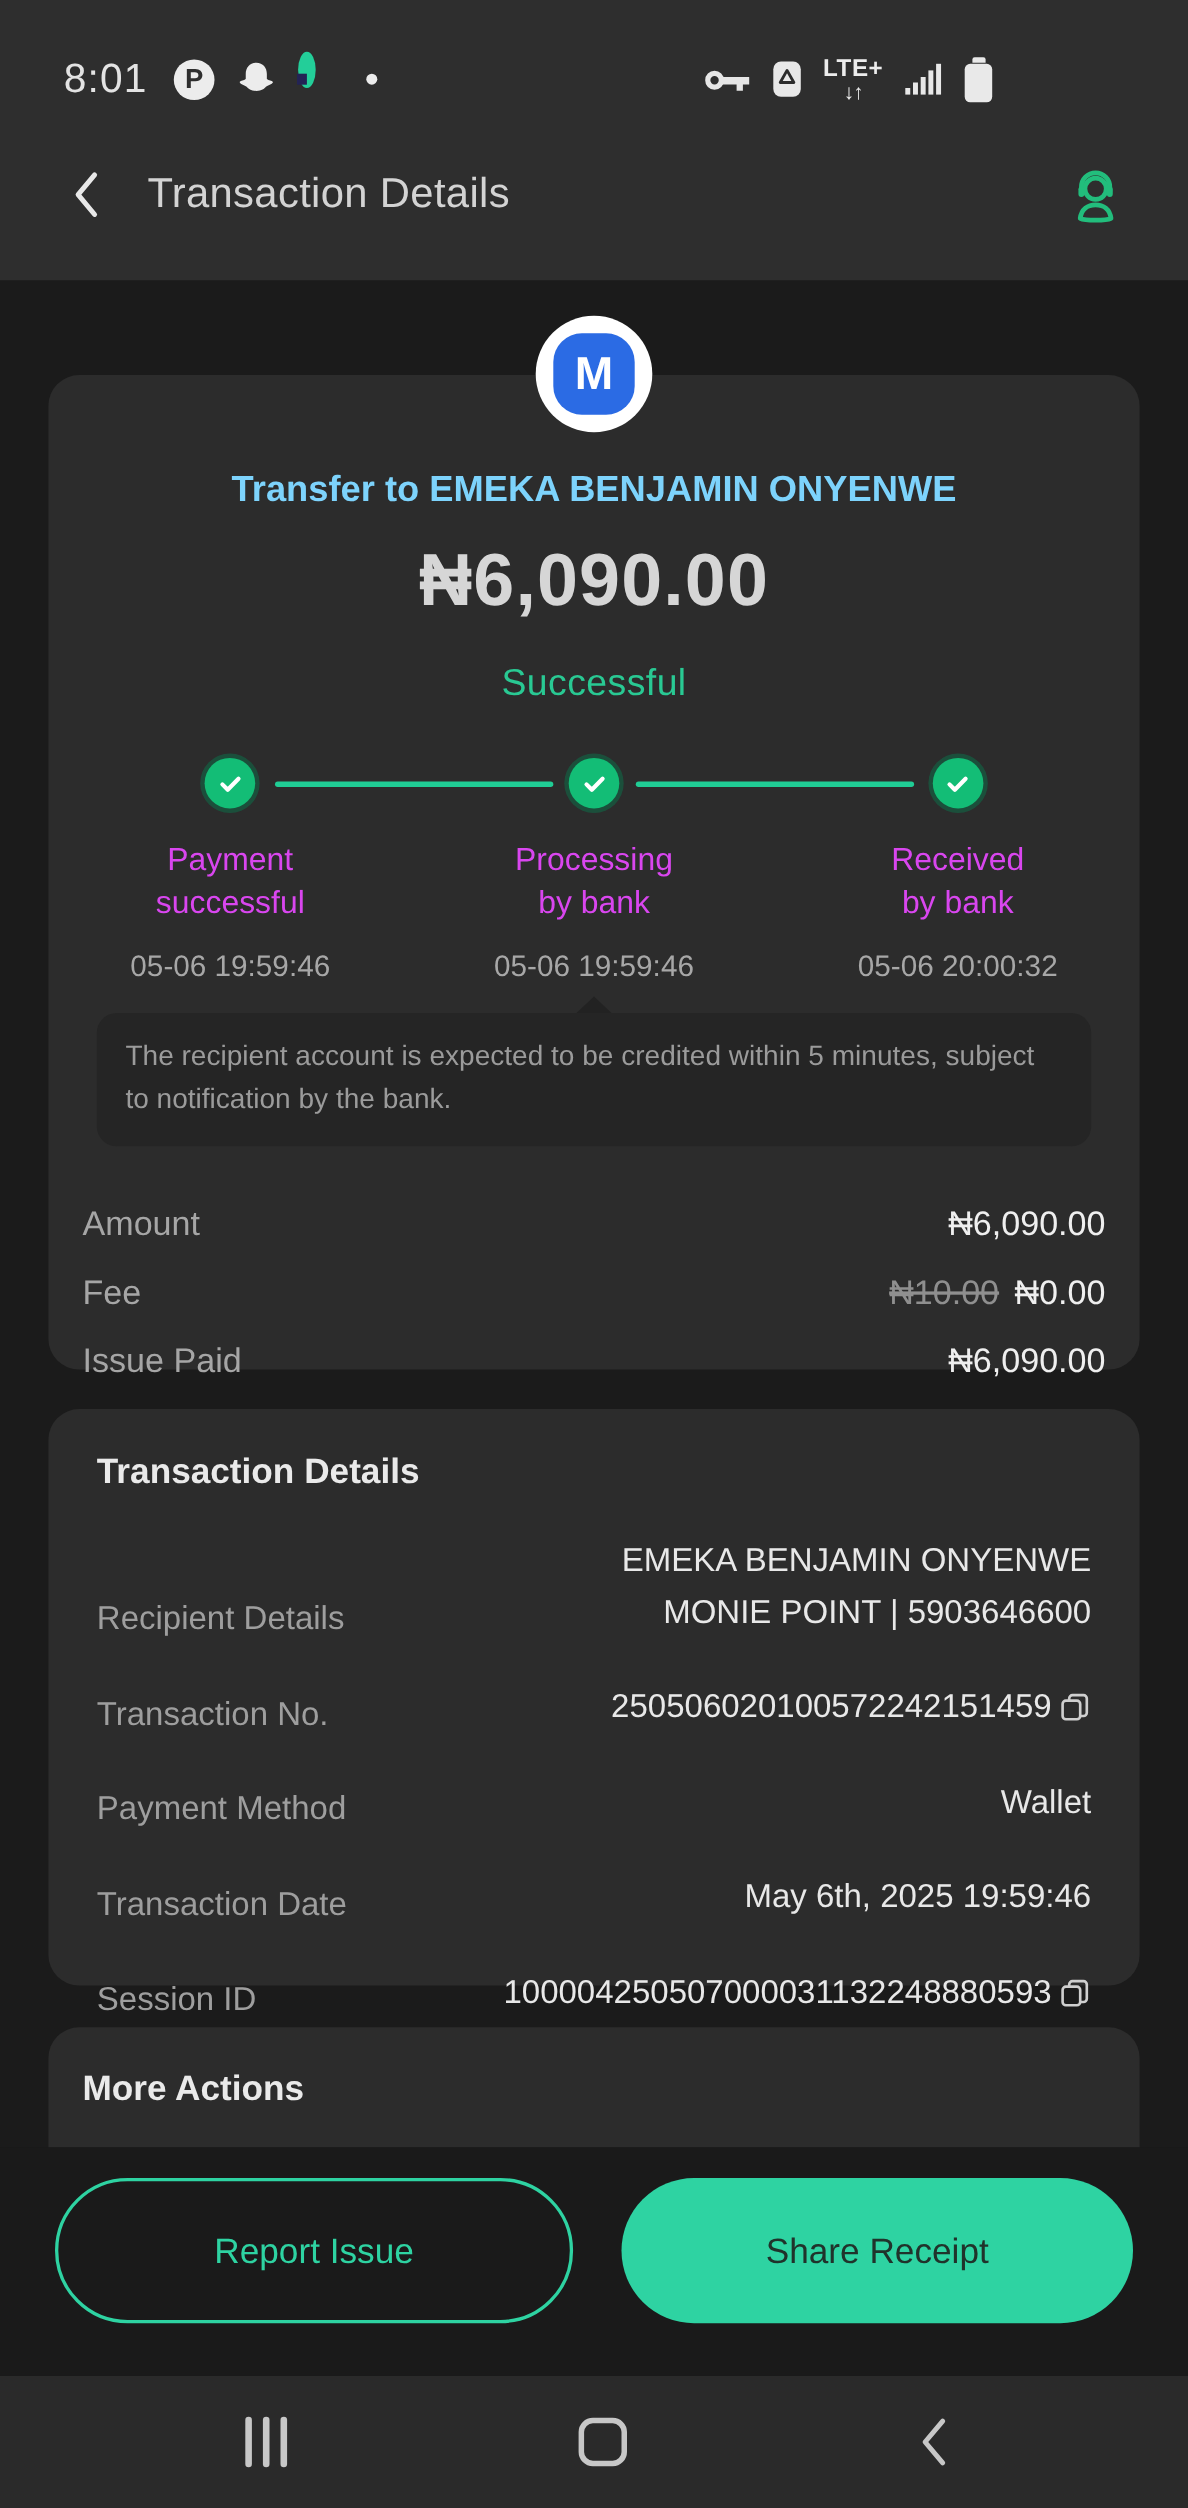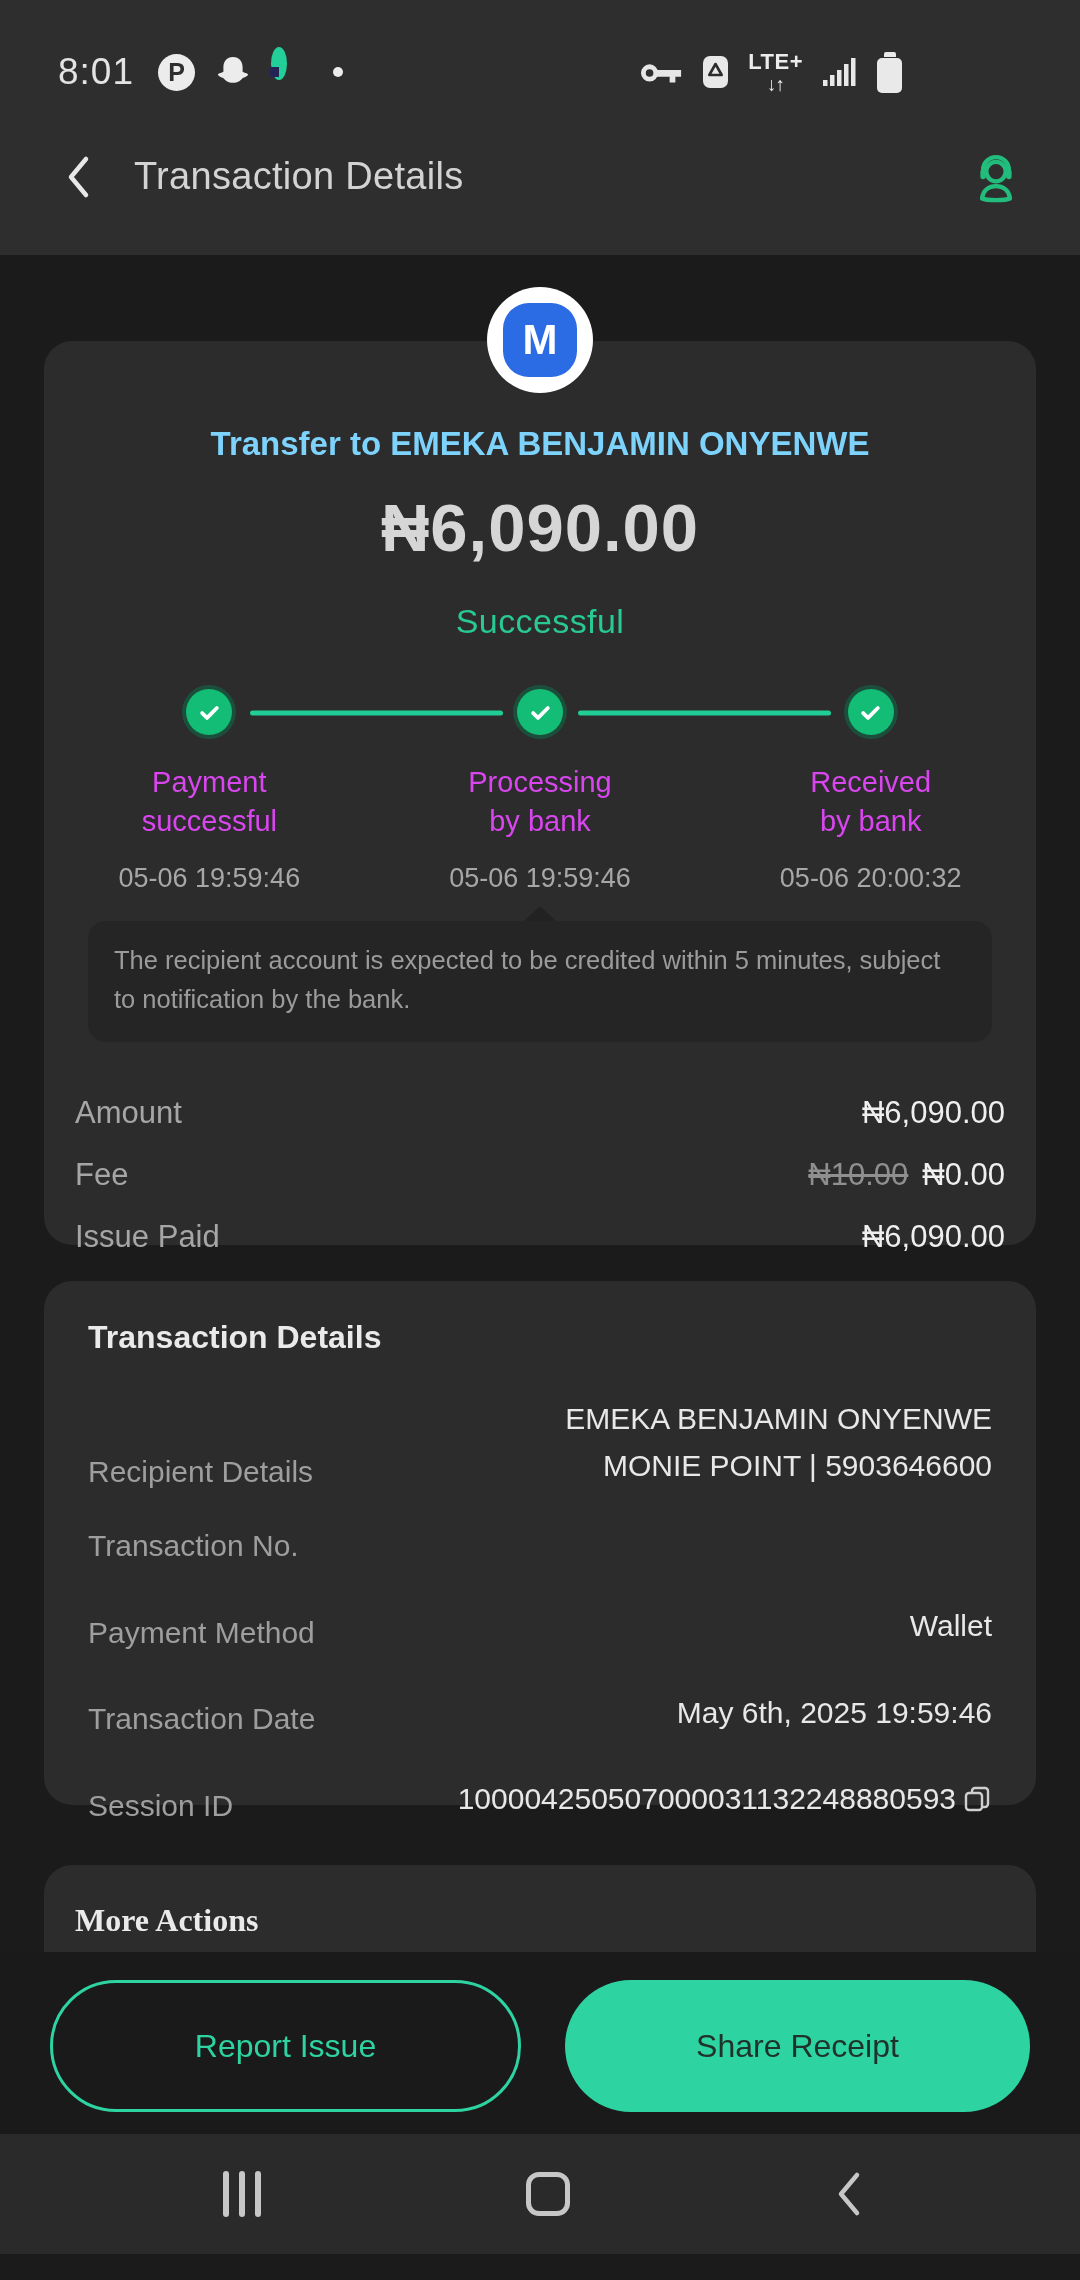--- a/index.html
+++ b/index.html
@@ -65,23 +65,23 @@
   .a-label { font-size:31px; color:#a6a6a6; }
   .a-value { font-size:31px; color:#efefef; }
   .a-struck { font-size:31px; color:#8f8f8f; text-decoration:line-through; margin-right:14px; }
   .card2 { margin-top:36px; height:524px; padding:38px 44px 0; }
   .card-title { font-size:32px; font-weight:700; color:#eaeaea; }
   .d-row { display:flex; margin-top:40px; align-items:flex-end; }
   .d-label { font-size:30px; color:#9e9e9e; flex:none; }
   .d-value { flex:1; text-align:right; font-size:30px; color:#e8e8e8; line-height:1.55; }
   .d-value .with-copy { display:inline-flex; align-items:center; gap:6px; }
   .copy-btn { background:none; border:none; cursor:pointer; display:inline-flex; padding:0; vertical-align:middle; }
-  .card3 { margin-top:60px; height:110px; border-radius:28px 28px 0 0; display:flex; align-items:center; padding:0 31px;font-family:Liberation Serif, serif; }
+  .card3 { margin-top:38px; height:110px; border-radius:28px 28px 0 0; display:flex; align-items:center; padding:0 31px; }
   
-  .footer { flex:none; height:182px; background:#1a1a1a; display:flex; gap:44px; padding:28px 50px 0; }
+  .footer { flex:none; height:208px; background:#1a1a1a; display:flex; gap:44px; padding:28px 50px 0; }
   .pill-btn { flex:1; height:132px; border-radius:66px; font-size:32px; font-weight:500; cursor:pointer;
     font-family:"Liberation Sans","DejaVu Sans",sans-serif; }
   .btn-outline { background:transparent; border:3px solid #2ed3a2; color:#2ed3a2; }
   .btn-filled { background:#2ed3a2; border:none; color:#20332b; }
   
   .navbar { flex:none; height:120px; background:#2a2a2a; display:flex; align-items:center;
     justify-content:space-between; padding:0 212px 0 217px; }
   .nav-btn { background:none; border:none; cursor:pointer; display:flex; align-items:center; justify-content:center; padding:6px; }
   .recents { display:flex; gap:10px; }
   .recents i { display:block; width:6px; height:46px; background:#c7c7c7; border-radius:3px; }
@@ -228,20 +228,29 @@
       <div class="d-row">
         <span class="d-label">Recipient Details</span>
         <span class="d-value">
           <span>EMEKA BENJAMIN ONYENWE</span><br>
           <span>MONIE POINT | 5903646600</span>
         </span>
       </div>
 
       <div class="d-row">
         <span class="d-label">Transaction No.</span>
+        <span class="d-value"><span class="with-copy">
+          <span>250506020100572242151459</span>
+          <button class="copy-btn">
+            <svg width="30" height="30" viewBox="0 0 30 30">
+              <rect x="4" y="9" width="16" height="17" rx="3" fill="none" stroke="#cfcfcf" stroke-width="2.4"></rect>
+              <path d="M10 9V7a3 3 0 0 1 3-3h10a3 3 0 0 1 3 3v13a3 3 0 0 1-3 3h-3" fill="none" stroke="#cfcfcf" stroke-width="2.4"></path>
+            </svg>
+          </button>
+        </span></span>
       </div>
 
       <div class="d-row">
         <span class="d-label">Payment Method</span>
         <span class="d-value">Wallet</span>
       </div>
 
       <div class="d-row">
         <span class="d-label">Transaction Date</span>
         <span class="d-value">May 6th, 2025 19:59:46</span>

